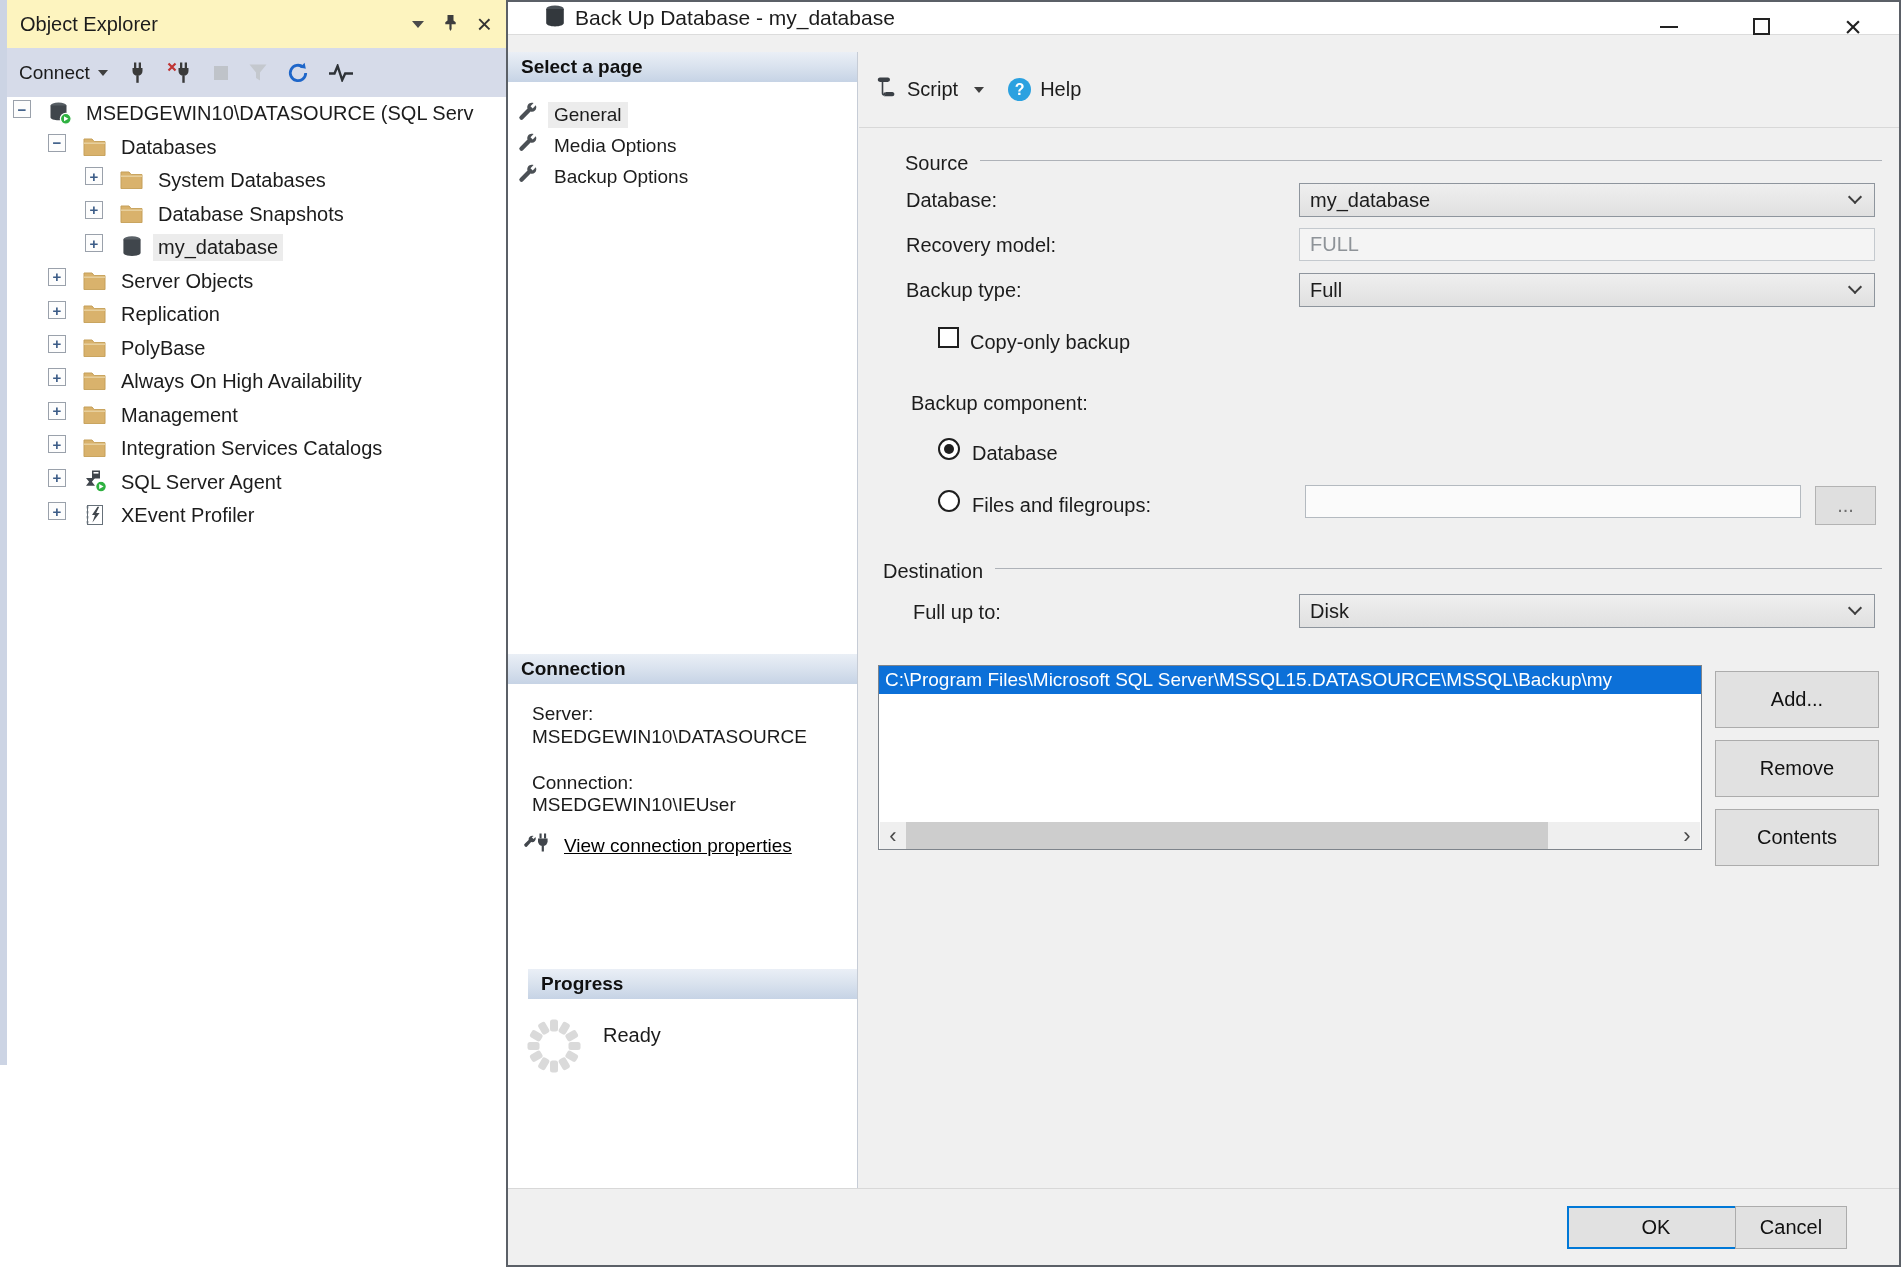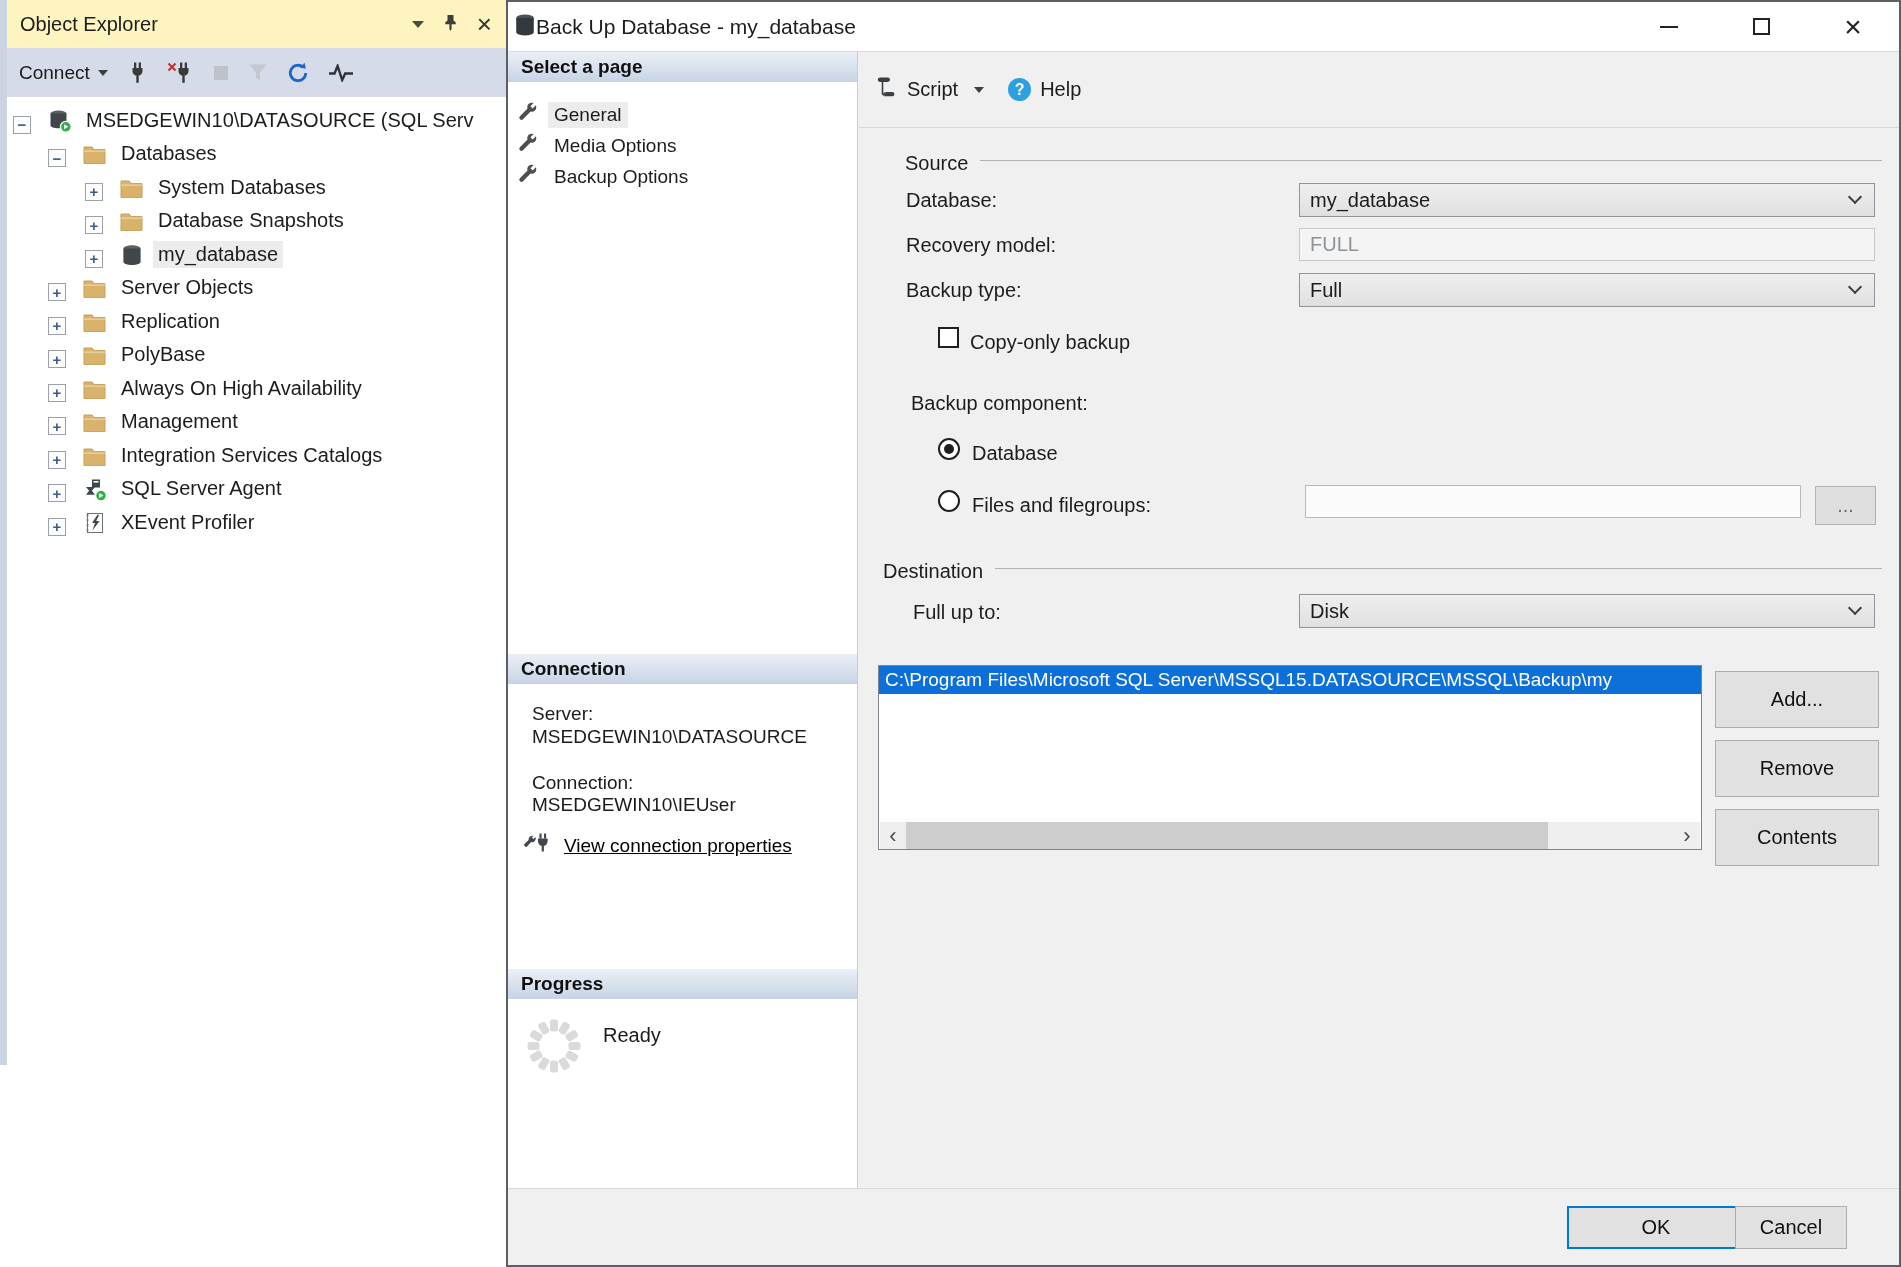--- a/index.html
+++ b/index.html
@@ -11,34 +11,34 @@
 #oe-edge{position:absolute;left:0;top:0;width:7px;height:100%;background:#ccd4e4;}
 #oe-title{position:absolute;left:7px;top:0;width:499px;height:48px;background:#fdf4bf;display:flex;align-items:center;padding:0 14px 0 13px;}
 #oe-title .t{font-size:20px;}
 .oe-title-icons{margin-left:auto;display:flex;align-items:center;gap:20px;}
 .tri-down{width:0;height:0;border-left:6px solid transparent;border-right:6px solid transparent;border-top:7px solid #4a4a4a;}
 .x-glyph{font-size:26px;color:#333;line-height:1;}
 #oe-toolbar{position:absolute;left:7px;top:48px;width:499px;height:49px;background:#d6dbe9;display:flex;align-items:center;padding-left:12px;gap:19px;}
 .connect-btn{display:flex;align-items:center;gap:8px;font-size:19px;color:#1b1b1b;}
 .tbi{display:flex;align-items:center;justify-content:center;}
 #oe-tree{position:absolute;left:7px;top:97px;width:499px;bottom:0;background:#fff;overflow:hidden;padding-top:3px;}
-.trow{display:flex;align-items:flex-end;height:33.5px;white-space:nowrap;}
+.trow{display:flex;align-items:flex-start;height:33.5px;white-space:nowrap;}
 .trow.lv0{padding-left:6px;}
 .trow.lv1{padding-left:41px;}
 .trow.lv2{padding-left:78px;}
 .xp{flex:none;width:18px;height:18px;border:1px solid #9aa1ab;background:#fdfdfd;margin-right:16px;display:flex;align-items:center;justify-content:center;font-size:15px;font-weight:700;color:#3c5c87;line-height:1;}
 .xp.plus::before{content:"+";}
 .xp.minus::before{content:"\2212";}
 .ticon{flex:none;width:25px;height:25px;margin-right:9px;display:flex;align-items:center;justify-content:center;}
 .tlabel{padding:2px 5px;font-size:20px;}
 .trow.sel .tlabel{background:#ececec;}
 
 
 #dlg{position:absolute;left:506px;top:0;width:1395px;height:1267px;background:#f0f0f0;border:2px solid #5b6067;}
-#dlg-title{position:absolute;left:0;top:0;right:0;height:50px;background:#fff;border-bottom:1px solid #dcdcdc;display:flex;align-items:center;padding-left:6px;gap:0;}
+#dlg-title{position:absolute;left:0;top:0;right:0;height:33px;background:#fff;border-bottom:1px solid #dcdcdc;display:flex;align-items:center;padding-left:36px;gap:9px;}
 #dlg-title .t{font-size:21px;}
 .winbtns{position:absolute;right:0;top:0;height:50px;display:flex;}
 .winbtn{width:92px;height:49px;display:flex;align-items:center;justify-content:center;}
 .glyph-min{width:18px;height:2px;background:#222;}
 .glyph-max{width:17px;height:17px;border:2px solid #222;background:#fff;}
 .glyph-close{font-size:30px;color:#222;line-height:1;}
 
 #dlg-toolbar{position:absolute;left:351px;top:50px;right:0;height:76px;border-bottom:1px solid #d8d8d8;display:flex;align-items:center;padding-left:13px;background:#f0f0f0;}
 .script-btn{display:flex;align-items:center;gap:10px;font-size:20px;}
 .help-btn{display:flex;align-items:center;gap:9px;font-size:20px;margin-left:24px;}
@@ -357,21 +357,21 @@
         <span><svg width="28" height="24" viewBox="0 0 28 24">
               <path fill="#41464c" d="M10.7 4.1A3.7 3.7 0 0 0 5.6 8L2 11.6a1.8 1.8 0 1 0 2.5 2.5L8.1 10a3.7 3.7 0 0 0 4.4-5l-2 2-1.8-1.8z"></path>
               <rect x="16.5" y="1.5" width="2.1" height="5" fill="#41464c"></rect>
               <rect x="21" y="1.5" width="2.1" height="5" fill="#41464c"></rect>
               <path d="M15 6.5h9.6v2.8a4.8 4.8 0 0 1-9.6 0z" fill="#41464c"></path>
               <rect x="18.7" y="13.5" width="2.2" height="6" fill="#41464c"></rect>
             </svg></span>
         <a class="link" href="#">View connection properties</a>
       </span>
 
-      <div class="side-hd" style="top:917px;">Progress</div>
+      <div class="side-hd" style="top:917px;margin-left:20px;">Progress</div>
       <span id="spinner"><svg width="58" height="58" viewBox="0 0 58 58">
             <g fill="#dadada">
               <rect x="25" y="2.5" width="8" height="12" rx="2.5"></rect>
               <rect x="25" y="2.5" width="8" height="12" rx="2.5" transform="rotate(30 29 29)"></rect>
               <rect x="25" y="2.5" width="8" height="12" rx="2.5" transform="rotate(60 29 29)"></rect>
               <rect x="25" y="2.5" width="8" height="12" rx="2.5" transform="rotate(90 29 29)"></rect>
               <rect x="25" y="2.5" width="8" height="12" rx="2.5" transform="rotate(120 29 29)"></rect>
               <rect x="25" y="2.5" width="8" height="12" rx="2.5" transform="rotate(150 29 29)"></rect>
               <rect x="25" y="2.5" width="8" height="12" rx="2.5" transform="rotate(180 29 29)"></rect>
               <rect x="25" y="2.5" width="8" height="12" rx="2.5" transform="rotate(210 29 29)"></rect>

